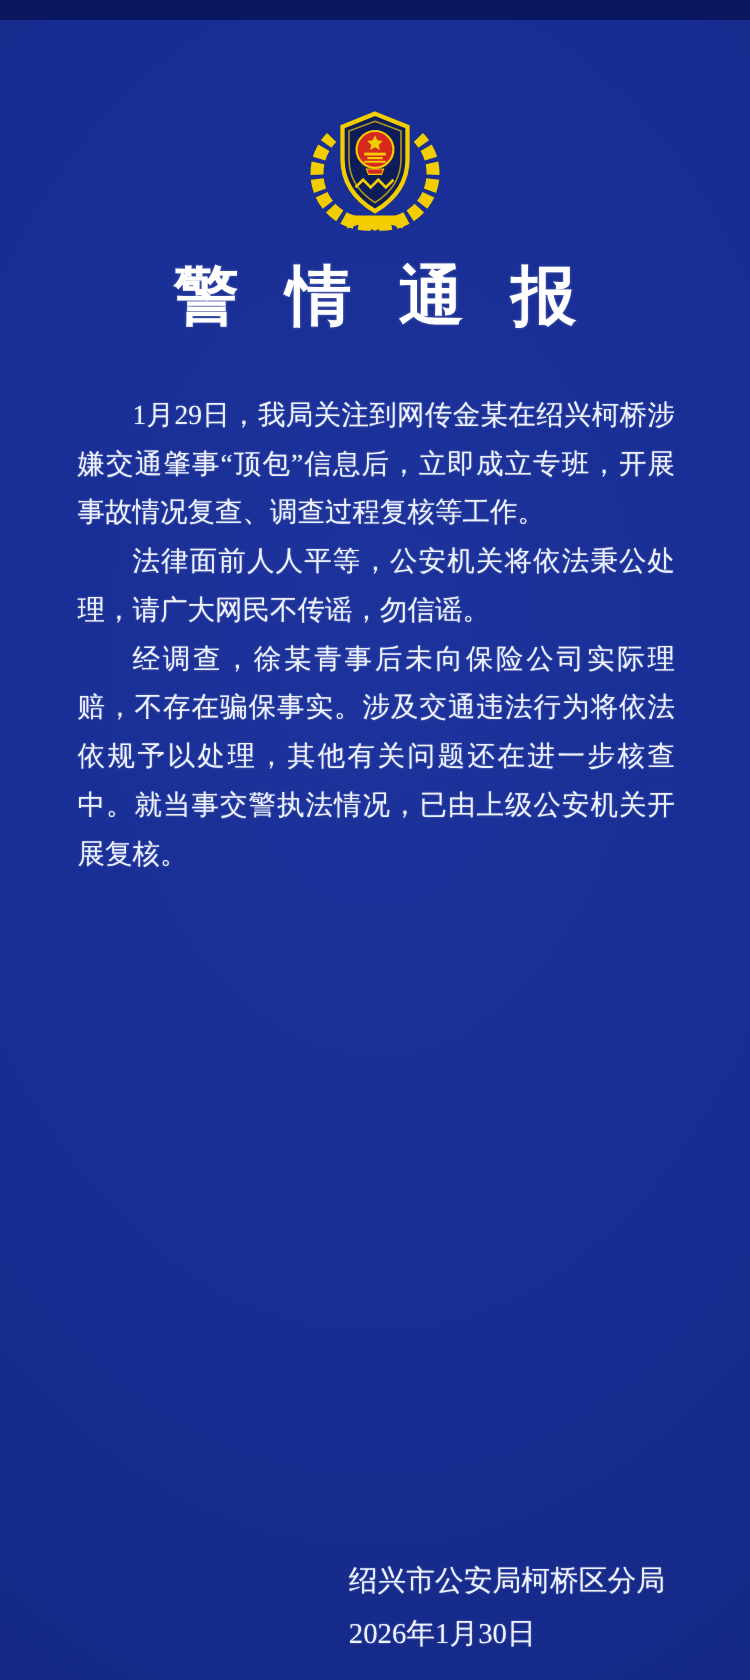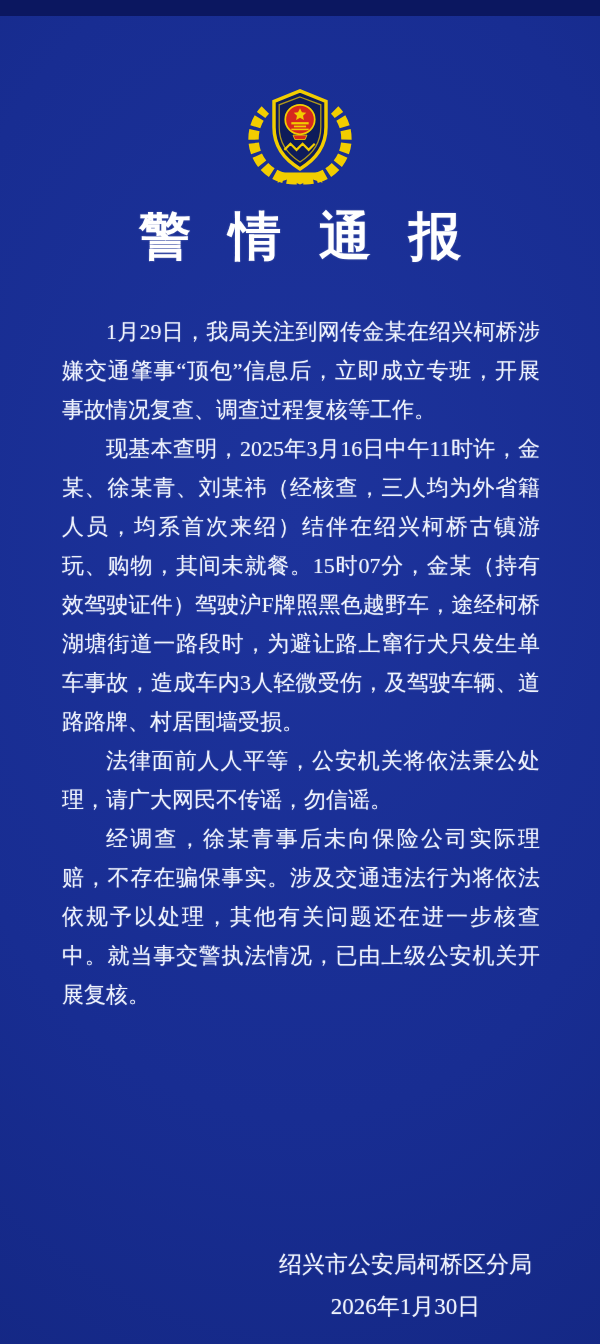--- a/index.html
+++ b/index.html
@@ -51,21 +51,20 @@
     text-shadow: 0 0 1.5px rgba(230,238,255,0.45);
   }
   .notice-body p {
     margin: 0;
     text-indent: 2em;
   }
   .notice-footer {
     position: absolute;
     top: 1228px;
     right: 68px;
-    text-align: center;
     font-size: 23px;
     line-height: 42px;
     text-shadow: 0 0 1.5px rgba(230,238,255,0.45);
   }
 </style>
 </head>
 <body>
 
 <div class="notice-page">
 
@@ -91,21 +90,20 @@
 
         <polyline points="42,78 49,71 56,78 63,71 70,78 77,71" fill="none" stroke="#f2cd00" stroke-width="2.5"></polyline>
       </svg>
     </span>
   </div>
 
   <div class="notice-title">警情通报</div>
 
   <div class="notice-body">
     <p>1月29日，我局关注到网传金某在绍兴柯桥涉嫌交通肇事“顶包”信息后，立即成立专班，开展事故情况复查、调查过程复核等工作。</p>
-    <p>现基本查明，2025年3月16日中午11时许，金某、徐某青、刘某祎（经核查，三人均为外省籍人员，均系首次来绍）结伴在绍兴柯桥古镇游玩、购物，其间未就餐。15时07分，金某（持有效驾驶证件）驾驶沪F牌照黑色越野车，途经柯桥湖塘街道一路段时，为避让路上窜行犬只发生单车事故，造成车内3人轻微受伤，及驾驶车辆、道路路牌、村居围墙受损。</p>
     <p>法律面前人人平等，公安机关将依法秉公处理，请广大网民不传谣，勿信谣。</p>
     <p>经调查，徐某青事后未向保险公司实际理赔，不存在骗保事实。涉及交通违法行为将依法依规予以处理，其他有关问题还在进一步核查中。就当事交警执法情况，已由上级公安机关开展复核。</p>
   </div>
 
   <div class="notice-footer">
     <div>绍兴市公安局柯桥区分局</div>
     <div>2026年1月30日</div>
   </div>
 
 </div>

